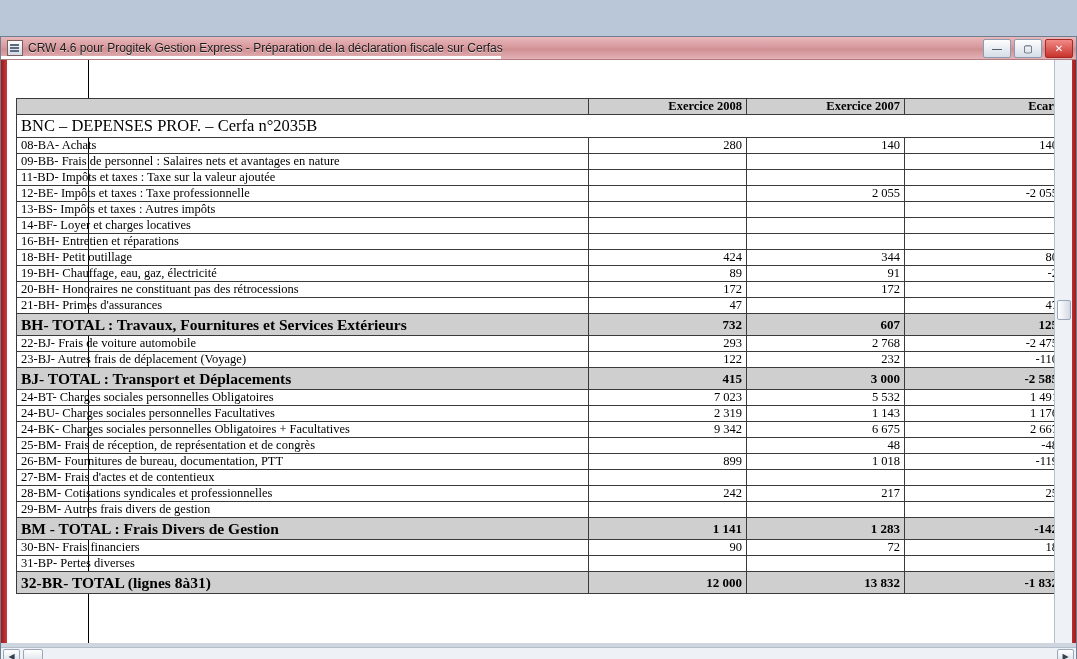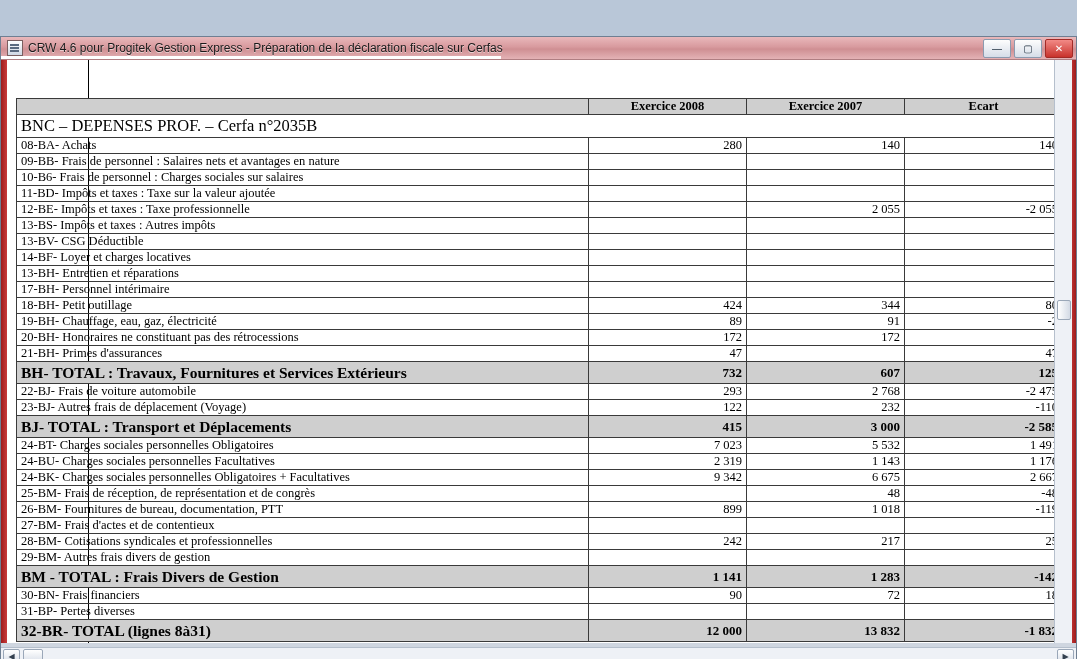--- a/index.html
+++ b/index.html
@@ -140,21 +140,21 @@
     height: 15px;
     line-height: 15px;
     overflow: hidden;
     white-space: nowrap;
   }
   thead th {
     background: #cfcfcf;
     font-family: "Liberation Serif", serif;
     font-weight: bold;
     font-size: 12.5px;
-    text-align: center;
+    text-align: right;
     height: 18px;
   }
   .c-label { width: 572px; text-align: left; }
   .c-num { width: 158px; text-align: right; }
   td.num { text-align: right; }
   tr.section td {
     font-size: 16.5px;
     font-weight: normal;
     height: 22px;
     line-height: 22px;
@@ -367,63 +367,45 @@
                 <td class="num">140</td>
                 <td class="num">140</td>
               </tr>
               <tr class="">
                 <td>09-BB- Frais de personnel : Salaires nets et avantages en nature</td>
                 <td class="num"></td>
                 <td class="num"></td>
                 <td class="num"></td>
               </tr>
               <tr class="">
-                <td>10-B6- Frais de personnel : Charges sociales sur salaires</td>
-                <td class="num"></td>
-                <td class="num"></td>
-                <td class="num"></td>
-              </tr>
-              <tr class="">
                 <td>11-BD- Impôts et taxes : Taxe sur la valeur ajoutée</td>
                 <td class="num"></td>
                 <td class="num"></td>
                 <td class="num"></td>
               </tr>
               <tr class="">
                 <td>12-BE- Impôts et taxes : Taxe professionnelle</td>
                 <td class="num"></td>
                 <td class="num">2 055</td>
                 <td class="num">-2 055</td>
               </tr>
               <tr class="">
                 <td>13-BS- Impôts et taxes : Autres impôts</td>
                 <td class="num"></td>
                 <td class="num"></td>
                 <td class="num"></td>
               </tr>
               <tr class="">
-                <td>13-BV- CSG Déductible</td>
-                <td class="num"></td>
-                <td class="num"></td>
-                <td class="num"></td>
-              </tr>
-              <tr class="">
                 <td>14-BF- Loyer et charges locatives</td>
                 <td class="num"></td>
                 <td class="num"></td>
                 <td class="num"></td>
               </tr>
               <tr class="">
-                <td>13-BH- Entretien et réparations</td>
-                <td class="num"></td>
-                <td class="num"></td>
-                <td class="num"></td>
-              </tr>
-              <tr class="">
-                <td>17-BH- Personnel intérimaire</td>
+                <td>16-BH- Entretien et réparations</td>
                 <td class="num"></td>
                 <td class="num"></td>
                 <td class="num"></td>
               </tr>
               <tr class="">
                 <td>18-BH- Petit outillage</td>
                 <td class="num">424</td>
                 <td class="num">344</td>
                 <td class="num">80</td>
               </tr>

